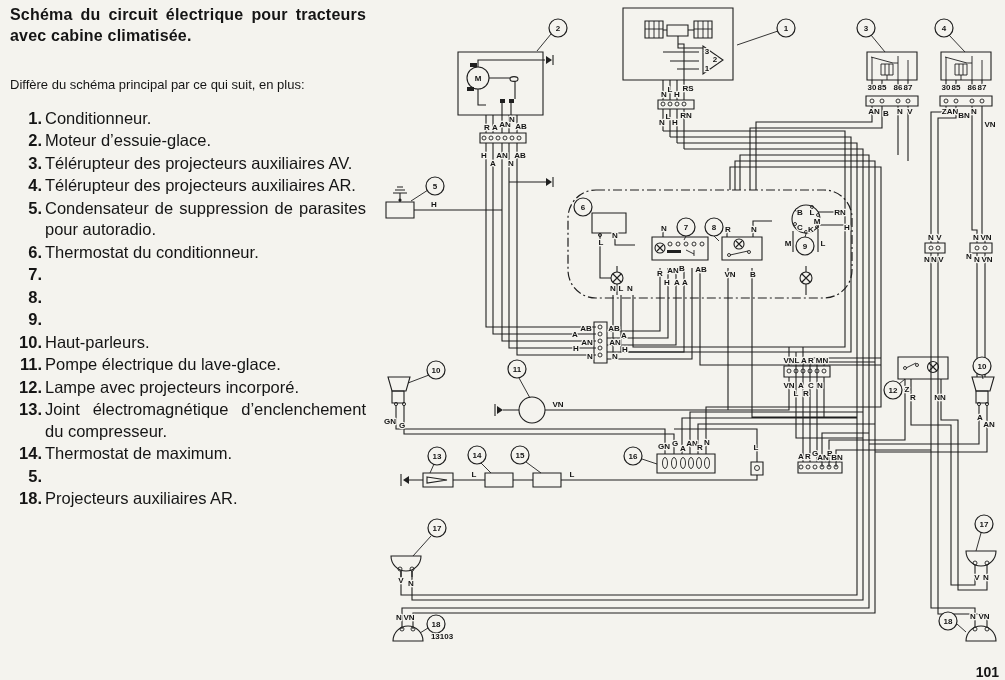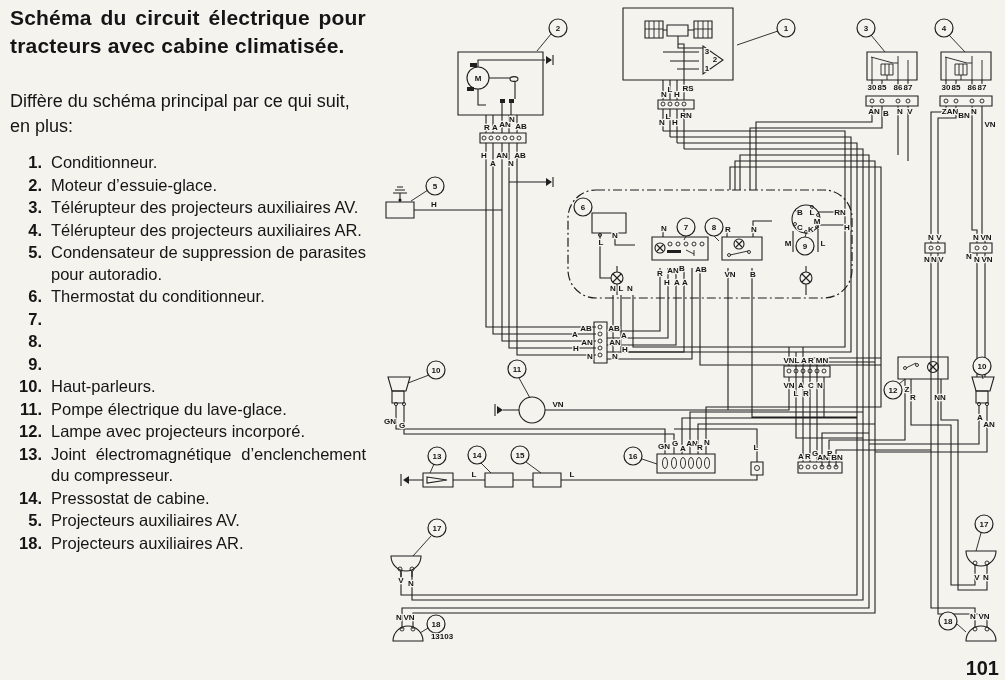--- a/index.html
+++ b/index.html
@@ -1,26 +1,26 @@
 <!DOCTYPE html>
 <html><head>
 <meta charset="utf-8">
 <style>
   html,body{margin:0;padding:0;}
   body{width:1005px;height:680px;position:relative;background:#f4f3ee;overflow:hidden;
        font-family:"Liberation Sans",sans-serif;color:#151515;}
   .legend{position:absolute;left:10px;top:4px;width:356px;}
-  .legend h1{font-size:21px;line-height:1.32;margin:0 0 30px 0;font-weight:bold;
+  .legend h1{font-size:16px;line-height:1.32;margin:0 0 30px 0;font-weight:bold;
              text-align:justify;letter-spacing:.2px;}
-  .legend p{font-size:18px;line-height:1.35;margin:0 0 14px 0;}
+  .legend p{font-size:13px;line-height:1.35;margin:0 0 14px 0;}
   .legend ol{list-style:none;margin:0;padding:0;}
   .legend li{display:flex;font-size:16.5px;line-height:21.5px;margin:0 0 1px 0;}
   .legend li .num{width:32px;text-align:right;font-weight:bold;flex:0 0 32px;}
-  .legend li .txt{flex:1;margin-left:9px;text-align:justify;}
-  .pageno{position:absolute;right:6px;bottom:0px;font-weight:bold;font-size:20px;}
+  .legend li .txt{flex:1;margin-left:3px;text-align:justify;}
+  .pageno{position:absolute;right:6px;bottom:0px;font-weight:bold;font-size:14px;}
   svg{position:absolute;left:0;top:0;}
   svg *{vector-effect:non-scaling-stroke;}
   .ln{fill:none;stroke:#1f1f1f;stroke-width:1.1;}
   .thin{fill:none;stroke:#1f1f1f;stroke-width:.9;}
   .blk{fill:#1f1f1f;stroke:none;}
   .dashdot{fill:none;stroke:#1f1f1f;stroke-width:1.2;stroke-dasharray:9 3 2 3;}
   svg text{font-family:"Liberation Sans",sans-serif;font-weight:bold;font-size:8px;
            fill:#141414;text-anchor:middle;stroke:#f4f3ee;stroke-width:2.4px;
            paint-order:stroke;stroke-linejoin:round;}
   .co{fill:#f4f3ee;stroke:#1f1f1f;stroke-width:1.2;}
@@ -76,25 +76,24 @@
       <li>
         <span class="num">12.</span>
         <span class="txt">Lampe avec projecteurs incorporé.</span>
       </li>
       <li>
         <span class="num">13.</span>
         <span class="txt">Joint électromagnétique d’enclenchement du compresseur.</span>
       </li>
       <li>
         <span class="num">14.</span>
-        <span class="txt">Pressostat de cabine.</span>
+        <span class="txt">Thermostat de maximum.</span>
       </li>
       <li>
         <span class="num">5.</span>
-        <span class="txt">Projecteurs auxiliaires AV.</span>
       </li>
       <li>
         <span class="num">18.</span>
         <span class="txt">Projecteurs auxiliaires AR.</span>
       </li>
     </ol>
 </div>
 
 <svg width="1005" height="680" viewBox="0 0 1005 680">
 

